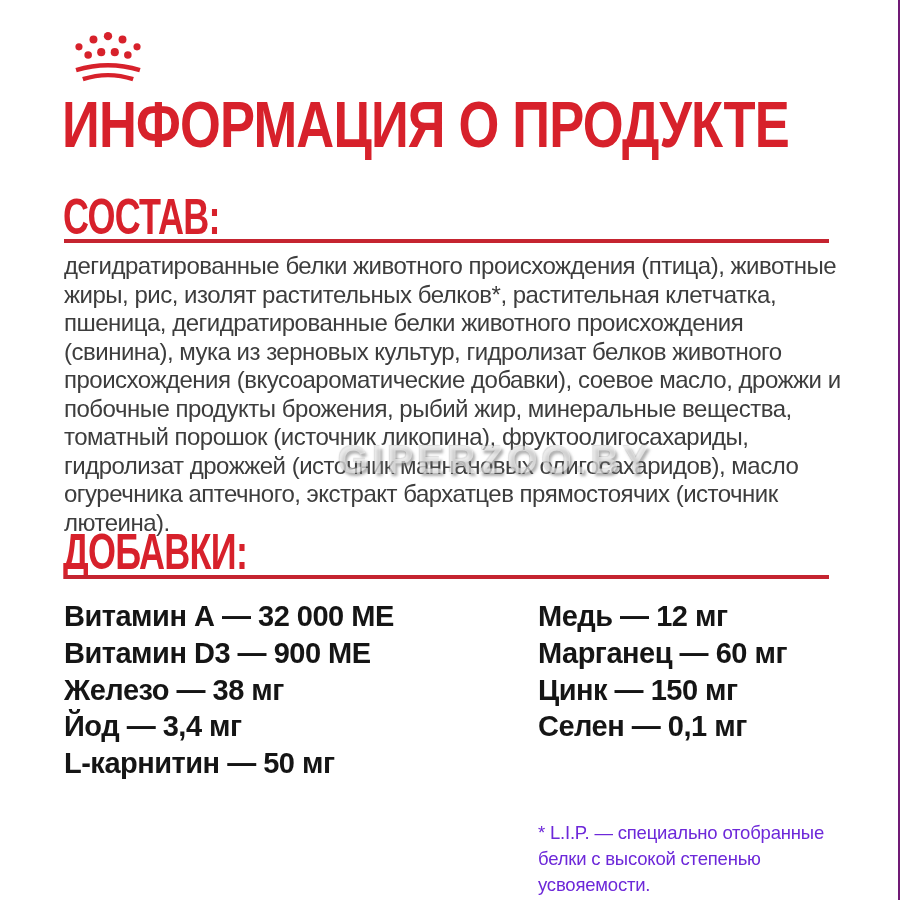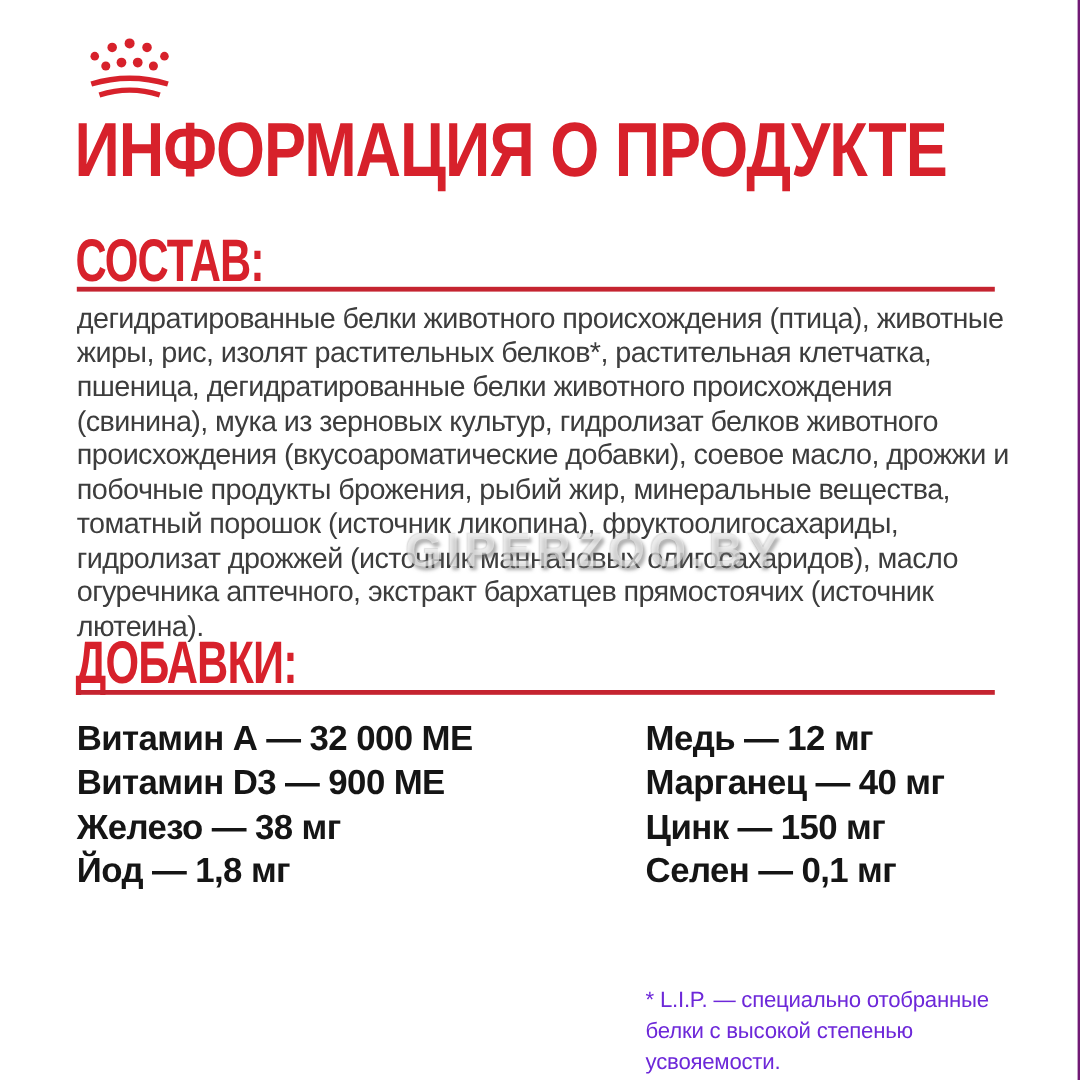--- a/index.html
+++ b/index.html
@@ -146,25 +146,26 @@
   <div class="watermark">GIPERZOO.BY</div>
 
   <div class="section-heading heading-additives">ДОБАВКИ:</div>
   <div class="red-rule rule-additives"></div>
 
   <div class="additives-grid">
     <div class="additives-col left">
       <div class="additive-item">Витамин А — 32 000 МЕ</div>
       <div class="additive-item">Витамин D3 — 900 МЕ</div>
       <div class="additive-item">Железо — 38 мг</div>
-      <div class="additive-item">Йод — 1,8 мг</div>
+      <div class="additive-item">Йод — 3,4 мг</div>
+      <div class="additive-item">L-карнитин — 50 мг</div>
     </div>
     <div class="additives-col right">
       <div class="additive-item">Медь — 12 мг</div>
-      <div class="additive-item">Марганец — 40 мг</div>
+      <div class="additive-item">Марганец — 60 мг</div>
       <div class="additive-item">Цинк — 150 мг</div>
       <div class="additive-item">Селен — 0,1 мг</div>
     </div>
   </div>
 
   <div class="footnote">* L.I.P. — специально отобранные белки с высокой степенью усвояемости.</div>
 
 </div>
 
 </body></html>

